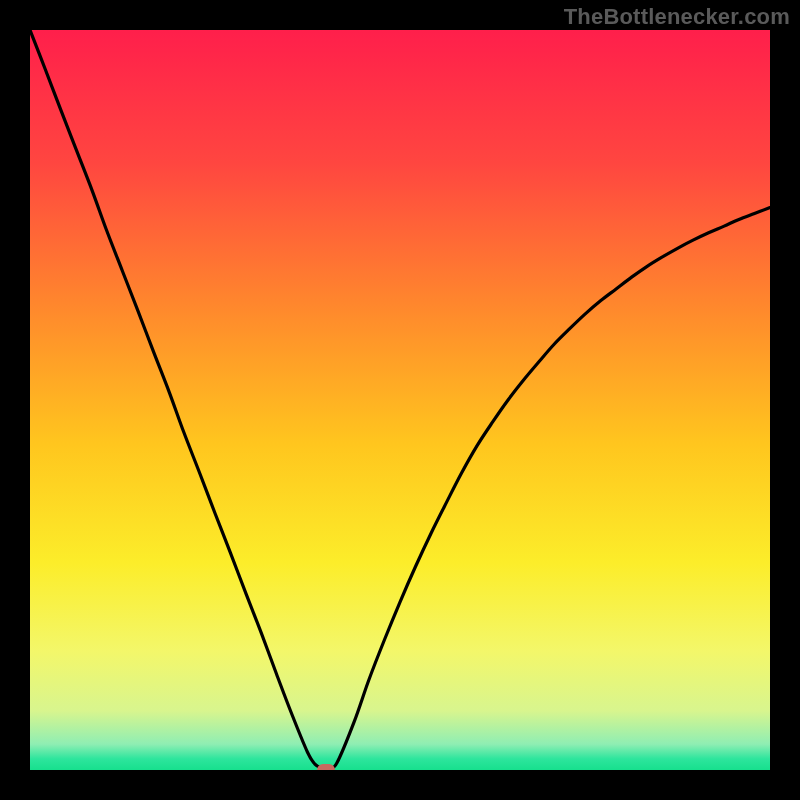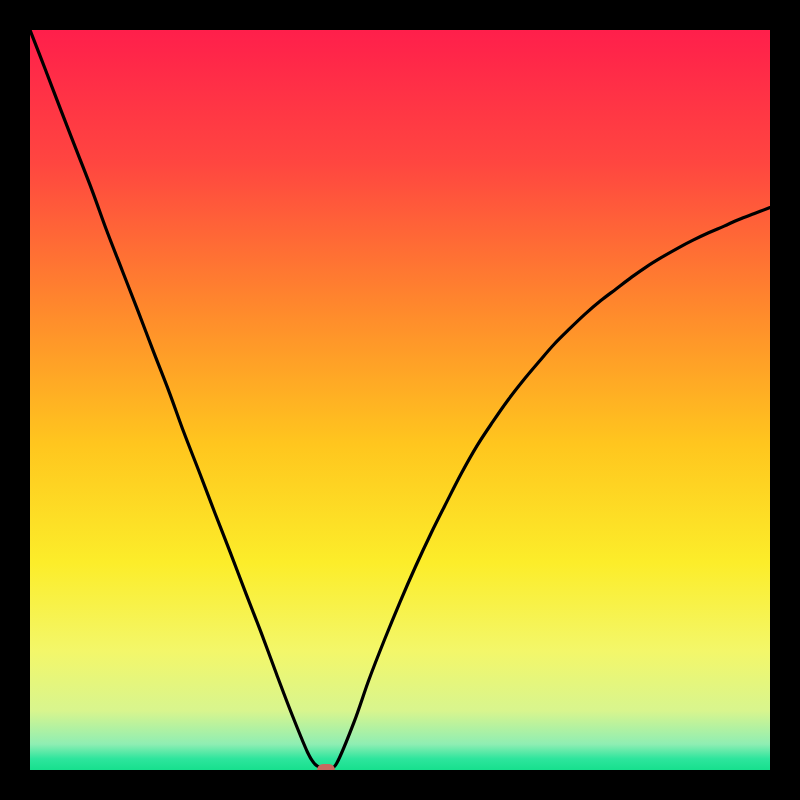--- a/index.html
+++ b/index.html
@@ -46,20 +46,21 @@
     background: #c86a5f;
     border-radius: 6px;
     transform: translate(-50%, -50%);
     z-index: 3;
   }
 </style>
 </head>
 <body>
 
 <div class="frame">
+  <div class="watermark">TheBottlenecker.com</div>
   <div class="plot-area">
     <svg class="gradient-bg" viewBox="0 0 740 740" preserveAspectRatio="none">
       <defs>
         <linearGradient id="bgGrad" x1="0" y1="0" x2="0" y2="1">
             <stop offset="0%" stop-color="#ff1f4b"></stop>
             <stop offset="18%" stop-color="#ff4640"></stop>
             <stop offset="38%" stop-color="#ff8a2c"></stop>
             <stop offset="56.00000000000001%" stop-color="#ffc61e"></stop>
             <stop offset="72%" stop-color="#fced2a"></stop>
             <stop offset="84%" stop-color="#f3f76a"></stop>

